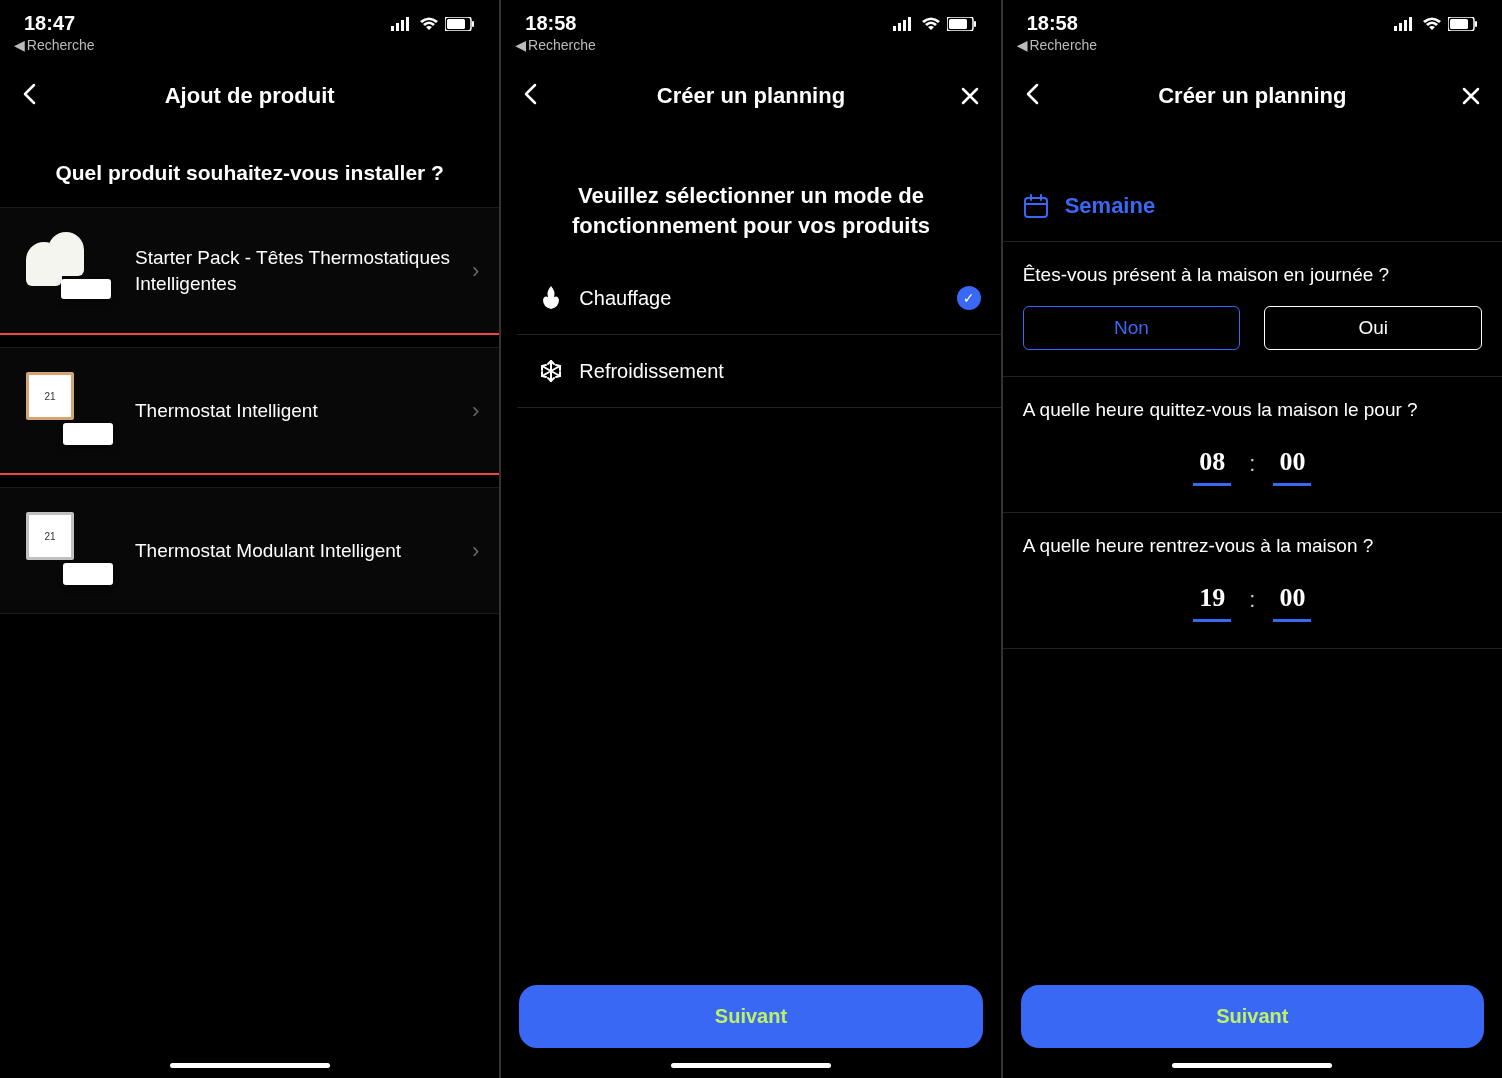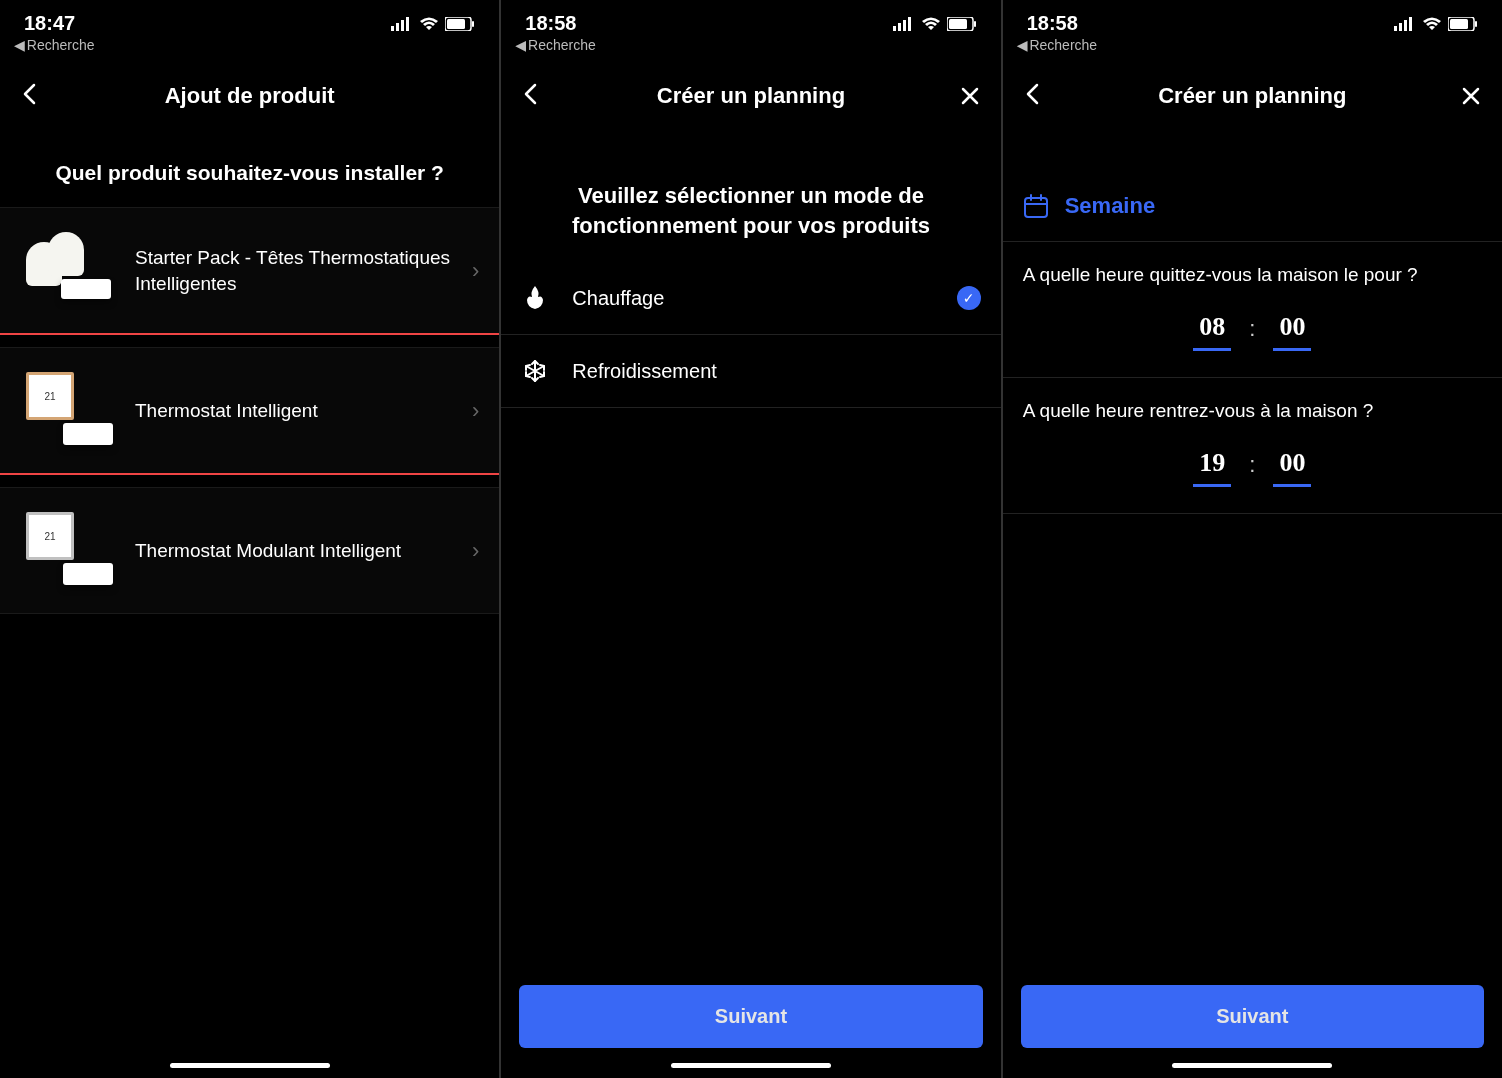--- a/index.html
+++ b/index.html
@@ -110,22 +110,23 @@
     }
     .chevron {
       color: #666;
       font-size: 22px;
     }
     .mode-item {
       display: flex;
       align-items: center;
       padding: 22px 20px;
       border-bottom: 1px solid #222;
-      gap: 23px;
-      cursor: pointer;
+      gap: 14px;
+      cursor: pointer;
+      margin-left: 16px;
     }
     .mode-item:first-of-type { border-top: 1px solid #222; }
     .mode-icon {
       width: 28px;
       height: 28px;
       display: flex;
       align-items: center;
       justify-content: center;
       font-size: 24px;
     }
@@ -144,23 +145,23 @@
       justify-content: center;
       font-size: 14px;
       color: #fff;
     }
     .footer {
       padding: 14px 18px 30px;
     }
     .primary-btn {
       width: 100%;
       background: #3968f5;
-      color: #e5e5e5;
+      color: #bef264;
       border: none;
-      border-radius: 6px;
+      border-radius: 18px;
       padding: 20px;
       font-size: 20px;
       font-weight: 600;
       cursor: pointer;
     }
     .home-indicator {
       position: absolute;
       bottom: 10px;
       left: 50%;
       transform: translateX(-50%);
@@ -447,20 +448,27 @@
   <div class="content">
     <div class="week-header">
       <svg class="cal-icon" width="26" height="26" viewBox="0 0 26 26">
           <rect x="2" y="5" width="22" height="19" rx="3" fill="none" stroke="#3968f5" stroke-width="2"></rect>
           <path d="M2 11 H24" stroke="#3968f5" stroke-width="2"></path>
           <path d="M8 2 V7 M18 2 V7" stroke="#3968f5" stroke-width="2" stroke-linecap="round"></path>
         </svg>
       <span class="week-label">Semaine</span>
     </div>
 
+    <div class="question-block">
+      <div class="question-text">Êtes-vous présent à la maison en journée ?</div>
+      <div class="toggle-row">
+        <div class="toggle-btn selected">Non</div>
+        <div class="toggle-btn unselected">Oui</div>
+      </div>
+    </div>
 
     <div class="question-block">
       <div class="question-text">A quelle heure quittez-vous la maison le pour ?</div>
       <div class="time-row">
         <span class="time-val">08</span>
         <span class="time-sep">:</span>
         <span class="time-val">00</span>
       </div>
     </div>
 

